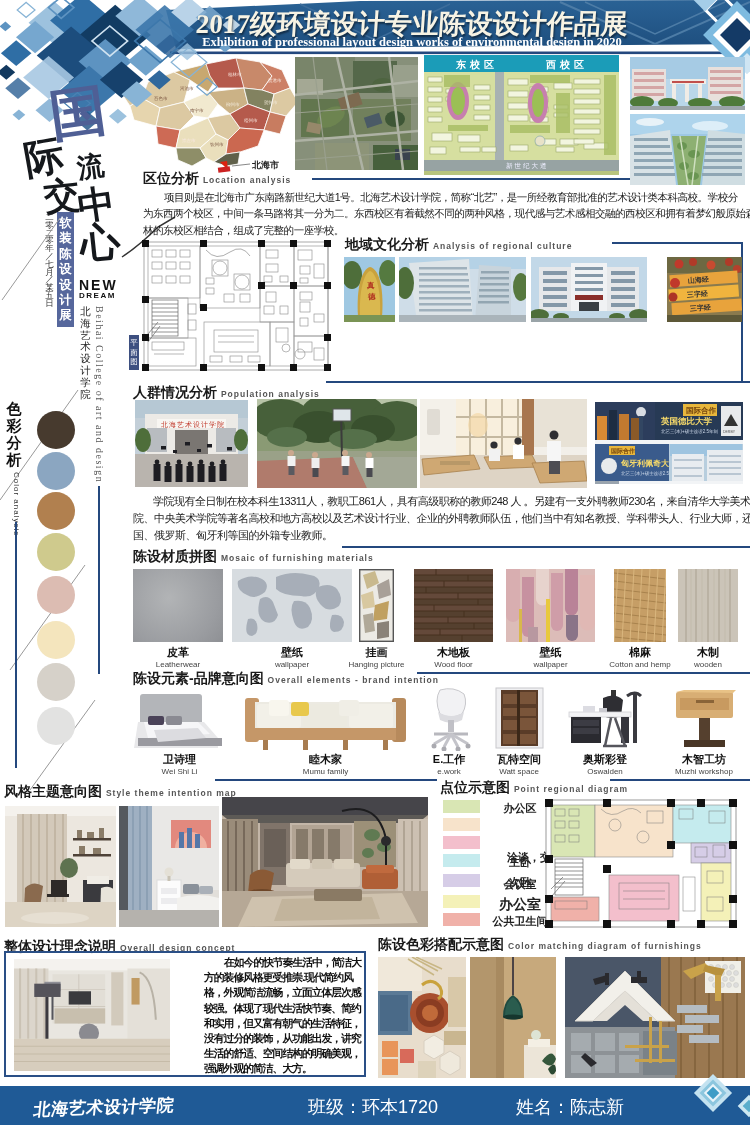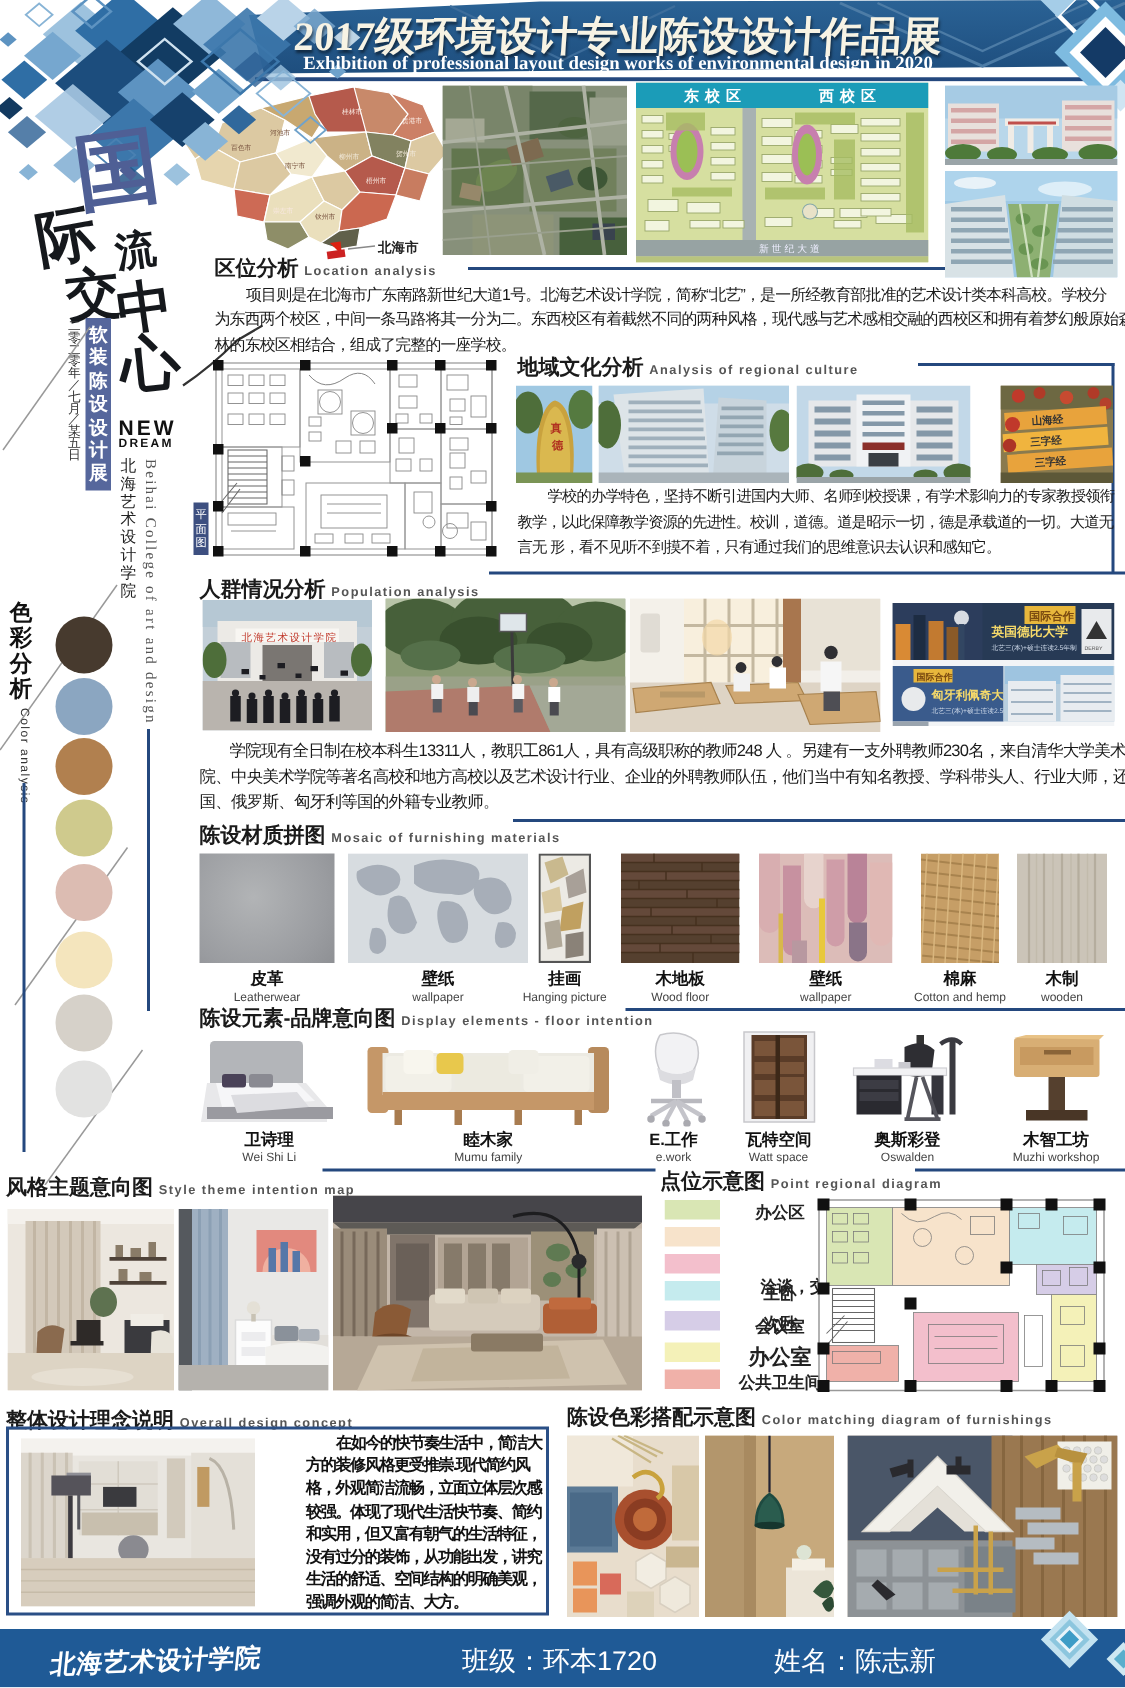--- a/index.html
+++ b/index.html
@@ -442,24 +442,20 @@
     <rect x="4" y="44" width="70" height="12" fill="#e8a33c"></rect>
     <text x="22" y="25" font-size="7" fill="#333" font-weight="bold">山海经</text>
     <text x="20" y="39" font-size="7" fill="#333" font-weight="bold">三字经</text>
     <text x="22" y="53" font-size="7" fill="#333" font-weight="bold">三字经</text>
   </g>
   <circle cx="8" cy="26" r="5" fill="#c0392b"></circle>
       <circle cx="6" cy="40" r="4.5" fill="#ad3326"></circle>
   <rect x="0" y="58" width="75" height="7" fill="#5d5838"></rect>
 </svg>
 
-<div class="para" style="left:345px;top:323px;width:400px;font-size:10.2px;letter-spacing:-0.5px;line-height:17px;white-space:nowrap;">
-<span style="display:inline-block;width:20px;"></span>学校的办学特色，坚持不断引进国内大师、名师到校授课，有学术影响力的专家教授领衔<br>
-教学，以此保障教学资源的先进性。校训，道德。道是昭示一切，德是承载道的一切。大道无<br>
-言无 形，看不见听不到摸不着，只有通过我们的思维意识去认识和感知它。</div>
 
 <svg class="abs" style="left:140px;top:238px;" width="192" height="136" viewBox="0 0 192 136">
   <rect x="4" y="4" width="184" height="128" fill="#fff" stroke="#aaa" stroke-width="1"></rect>
   <g stroke="#999" stroke-width="0.7" fill="none">
     <rect x="8" y="8" width="52" height="52"></rect>
     <rect x="60" y="8" width="60" height="62"></rect>
     <rect x="120" y="8" width="34" height="40"></rect>
     <rect x="154" y="8" width="34" height="40"></rect>
     <rect x="120" y="48" width="34" height="36"></rect>
     <rect x="154" y="48" width="34" height="50"></rect>
@@ -846,21 +842,21 @@
 </svg>
 
 <div class="lbl" style="left:133px;top:645px;width:90px;">皮革<small>Leatherwear</small></div>
 <div class="lbl" style="left:232px;top:645px;width:120px;">壁纸<small>wallpaper</small></div>
 <div class="lbl" style="left:344px;top:645px;width:65px;">挂画<small>Hanging picture</small></div>
 <div class="lbl" style="left:414px;top:645px;width:79px;">木地板<small>Wood floor</small></div>
 <div class="lbl" style="left:506px;top:645px;width:89px;">壁纸<small>wallpaper</small></div>
 <div class="lbl" style="left:607px;top:645px;width:66px;">棉麻<small>Cotton and hemp</small></div>
 <div class="lbl" style="left:678px;top:645px;width:60px;">木制<small>wooden</small></div>
 
-<div class="abs hdr" style="left:133px;top:670px;">陈设元素-品牌意向图 <small>Display elements - floor intention</small></div>
+<div class="abs hdr" style="left:133px;top:670px;">陈设元素-品牌意向图 <small>Overall elements - brand intention</small></div>
 <div class="rule" style="left:417px;top:672px;width:333px;"></div>
 
 <svg class="abs" style="left:134px;top:692px;" width="91" height="60" viewBox="0 0 91 60">
   <rect x="6" y="2" width="62" height="34" rx="3" fill="#b3b5b9"></rect>
   <path d="M4,30 h66 l14,16 v10 h-84 z" fill="#e8e8ea"></path>
   <path d="M10,30 h54 l12,12 -62,4 z" fill="#f6f6f8"></path>
   <rect x="14" y="24" width="16" height="9" rx="2" fill="#4a4258"></rect>
   <rect x="32" y="24" width="16" height="9" rx="2" fill="#8a8a92"></rect>
   <path d="M4,46 h84 v8 h-84 z" fill="#9a9aa0"></path>
   <path d="M20,38 l44,-2 8,10 -48,4 z" fill="#dcdce0"></path>

